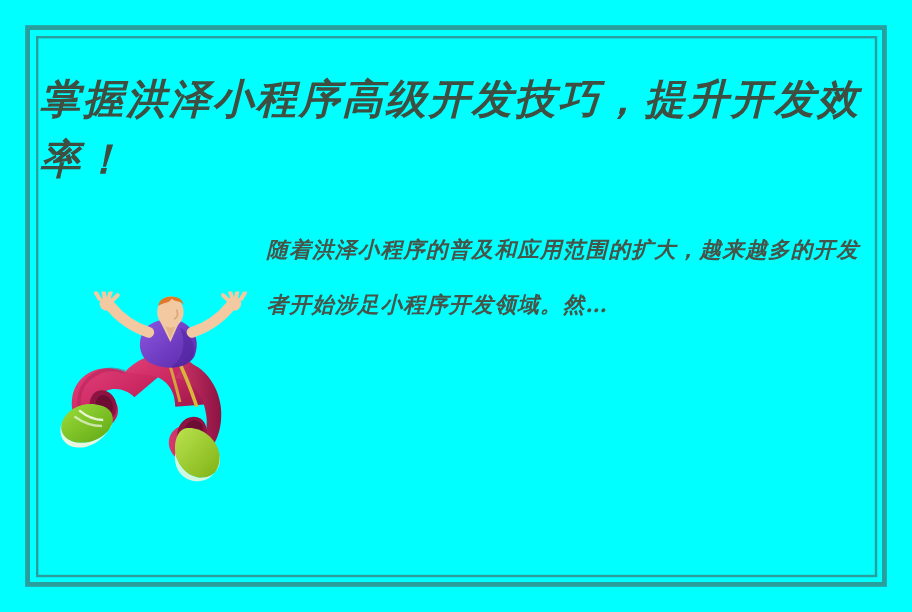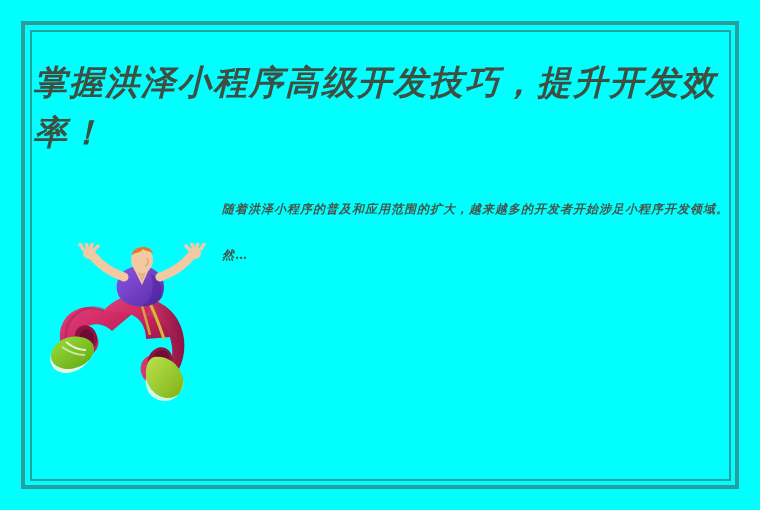--- a/index.html
+++ b/index.html
@@ -42,39 +42,39 @@
     box-sizing: border-box;
     pointer-events: none;
   }
 
   
   .headline {
     position: absolute;
     left: 33px;
     top: 58px;
     width: 700px;
-    font-family: Liberation Serif, serif;
+    font-family: Liberation Sans, sans-serif;
     font-size: 34px;
     font-weight: 700;
     font-style: italic;
     line-height: 50px;
     letter-spacing: 2px;
     color: #3e4f42;
     white-space: normal;
     word-break: break-all;
   }
 
   
   .body-copy {
     position: absolute;
     left: 222px;
     top: 186px;
     width: 508px;
     font-family: "DejaVu Serif", "Liberation Serif", serif;
-    font-size: 12px;
+    font-size: 18px;
     font-style: italic;
     font-weight: 700;
     line-height: 46px;
     letter-spacing: 1px;
     color: #46554a;
     word-break: break-all;
   }
 
   
   .illustration {

